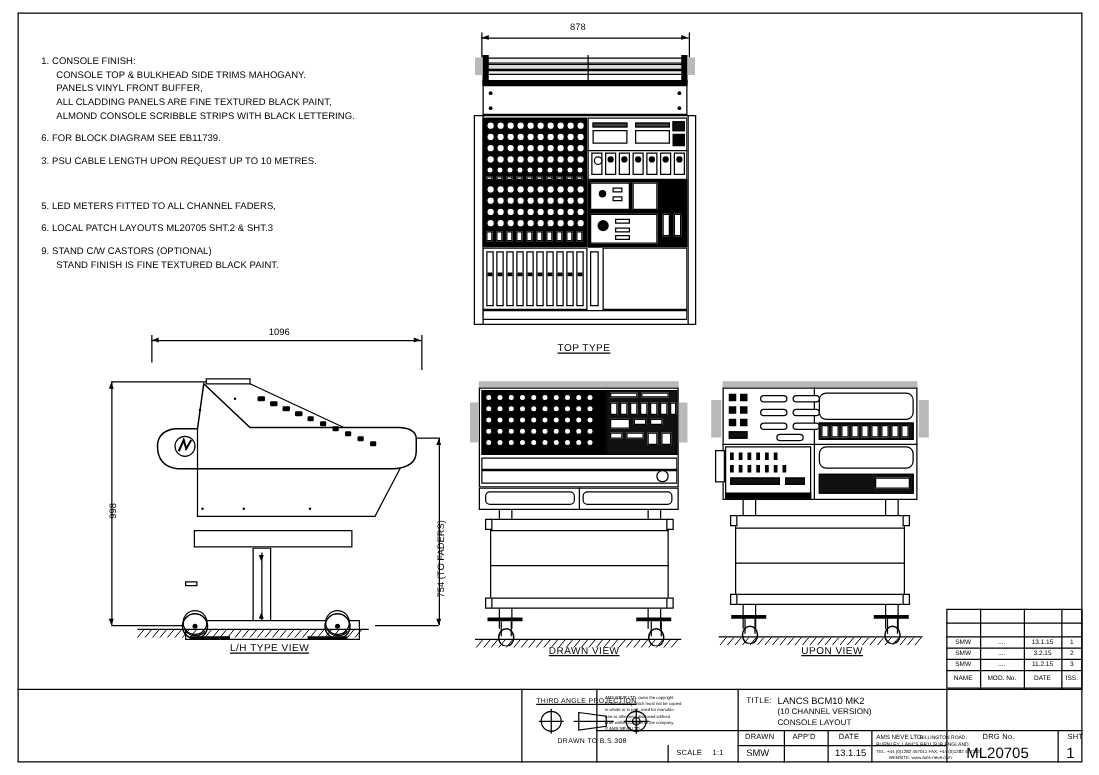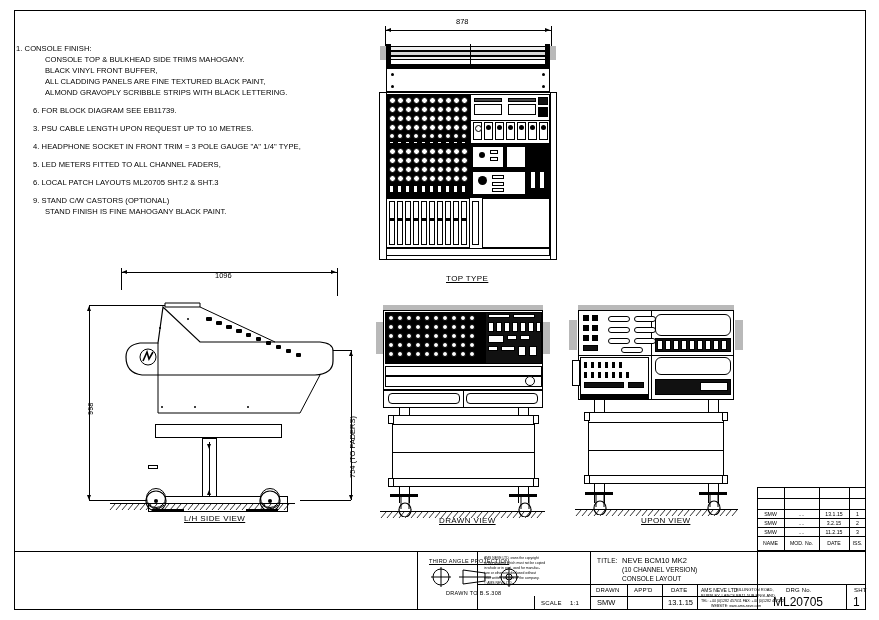--- a/index.html
+++ b/index.html
@@ -54,32 +54,31 @@
   .knob{position:absolute;border-radius:50%;background:#000;}
   .wknob{position:absolute;border-radius:50%;border:.7px solid #000;background:#fff;}
   .caster{position:absolute;border-radius:50%;box-sizing:border-box;border:1.2px solid #000;background:#fff;}
 </style>
 </head>
 <body>
 
 <div id="sheet">
   <div class="brd"></div>
 
-  <div class="note" style="left:16px;top:44px;">1. CONSOLE FINISH:</div>
+  <div class="note" style="left:33px;top:44px;">1. CONSOLE FINISH:</div>
   <div class="note" style="left:45px;top:55px;">CONSOLE TOP &amp; BULKHEAD SIDE TRIMS MAHOGANY.</div>
-  <div class="note" style="left:45px;top:66px;">BLACK VINYL FRONT BUFFER,</div>
+  <div class="note" style="left:45px;top:66px;">PANELS VINYL FRONT BUFFER,</div>
   <div class="note" style="left:45px;top:77px;">ALL CLADDING PANELS ARE FINE TEXTURED BLACK PAINT,</div>
-  <div class="note" style="left:45px;top:88px;">ALMOND GRAVOPLY SCRIBBLE STRIPS WITH BLACK LETTERING.</div>
+  <div class="note" style="left:45px;top:88px;">ALMOND CONSOLE SCRIBBLE STRIPS WITH BLACK LETTERING.</div>
   <div class="note" style="left:33px;top:106px;">6. FOR BLOCK DIAGRAM SEE EB11739.</div>
   <div class="note" style="left:33px;top:124px;">3. PSU CABLE LENGTH UPON REQUEST UP TO 10 METRES.</div>
-  <div class="note" style="left:33px;top:142px;">4. HEADPHONE SOCKET IN FRONT TRIM = 3 POLE GAUGE "A" 1/4" TYPE,</div>
   <div class="note" style="left:33px;top:160px;">5. LED METERS FITTED TO ALL CHANNEL FADERS,</div>
   <div class="note" style="left:33px;top:178px;">6. LOCAL PATCH LAYOUTS ML20705 SHT.2 &amp; SHT.3</div>
   <div class="note" style="left:33px;top:196px;">9. STAND C/W CASTORS (OPTIONAL)</div>
-  <div class="note" style="left:45px;top:207px;">STAND FINISH IS FINE MAHOGANY BLACK PAINT.</div>
+  <div class="note" style="left:45px;top:207px;">STAND FINISH IS FINE TEXTURED BLACK PAINT.</div>
 
   <div>
 
     <div class="ext" style="left:385px;top:26px;width:1px;height:20px;"></div>
     <div class="ext" style="left:551px;top:26px;width:1px;height:20px;"></div>
     <div class="dimline" style="left:385px;top:30px;width:166px;"></div>
     <div class="arrow arL" style="left:386px;top:27.5px;"></div>
     <div class="arrow arR" style="left:545px;top:27.5px;"></div>
     <div class="dim" style="left:456px;top:17px;">878</div>
 
@@ -285,21 +284,21 @@
     <div class="viewlbl" style="left:446px;top:274px;">TOP TYPE</div>
   </div>
 
   <div>
 
     <div class="ext" style="left:121px;top:268px;width:1px;height:22px;"></div>
     <div class="ext" style="left:337px;top:268px;width:1px;height:28px;"></div>
     <div class="dimline" style="left:121px;top:272px;width:216px;"></div>
     <div class="arrow arL" style="left:122px;top:269.5px;"></div>
     <div class="arrow arR" style="left:331px;top:269.5px;"></div>
-    <div class="dim" style="left:215px;top:271px;">1096</div>
+    <div class="dim" style="left:215px;top:261px;">1096</div>
 
     <div class="dimlinev" style="left:89px;top:305px;height:195px;"></div>
     <div class="arrow arU" style="left:86.5px;top:306px;"></div>
     <div class="arrow arD" style="left:86.5px;top:495px;"></div>
     <div class="ln hline" style="left:89px;top:305px;width:90px;"></div>
     <div class="ln hline" style="left:89px;top:500px;width:70px;"></div>
     <div class="dimv" style="left:86px;top:415px;">998</div>
 
     <div class="dimlinev" style="left:351px;top:350px;height:150px;"></div>
     <div class="arrow arU" style="left:348.5px;top:351px;"></div>
@@ -381,21 +380,21 @@
         <line x1="134" y1="7" x2="139" y2="1"></line>
           <line x1="140" y1="7" x2="145" y2="1"></line>
         <line x1="146" y1="7" x2="151" y2="1"></line>
           <line x1="152" y1="7" x2="157" y2="1"></line>
         <line x1="158" y1="7" x2="163" y2="1"></line>
           <line x1="164" y1="7" x2="169" y2="1"></line>
         <line x1="170" y1="7" x2="175" y2="1"></line>
           <line x1="176" y1="7" x2="181" y2="1"></line>
       </g>
     </svg>
-    <div class="viewlbl" style="left:184px;top:514px;">L/H SIDE VIEW</div>
+    <div class="viewlbl" style="left:184px;top:514px;">L/H TYPE VIEW</div>
   </div>
 
   <div>
     <div class="grey" style="left:383px;top:305px;width:160px;height:5px;"></div>
     <div class="bx" style="left:383px;top:310px;width:160px;height:80px;"></div>
     <div class="fill" style="left:385px;top:312px;width:100px;height:52px;"></div>
     <div>
       <div class="wknob" style="left:388px;top:315px;width:4px;height:4px;"></div>
       <div class="wknob" style="left:397px;top:315px;width:4px;height:4px;"></div>
       <div class="wknob" style="left:406px;top:315px;width:4px;height:4px;"></div>
@@ -718,21 +717,21 @@
     <div class="tiny" style="left:470px;top:10px;">to this drawing which must not be copied</div>
     <div class="tiny" style="left:470px;top:15px;">in whole or in part, used for manufac-</div>
     <div class="tiny" style="left:470px;top:20px;">ture or otherwise disclosed without</div>
     <div class="tiny" style="left:470px;top:25px;">prior written consent of the company.</div>
     <div class="tiny" style="left:470px;top:30px;">© AMS NEVE LTD.</div>
 
     <div class="tblbl" style="left:527px;top:49px;font-size:6px;">SCALE</div>
     <div class="tblbl" style="left:556px;top:49px;font-size:6px;">1:1</div>
 
     <div class="tblbl" style="left:583px;top:6px;font-size:6.5px;">TITLE:</div>
-    <div class="tbval" style="left:608px;top:5px;font-size:7.5px;">NEVE BCM10 MK2</div>
+    <div class="tbval" style="left:608px;top:5px;font-size:7.5px;">LANCS BCM10 MK2</div>
     <div class="tbval" style="left:608px;top:15px;font-size:6.5px;">(10 CHANNEL VERSION)</div>
     <div class="tbval" style="left:608px;top:24px;font-size:6.5px;">CONSOLE LAYOUT</div>
 
     <div class="tblbl" style="left:582px;top:36px;">DRAWN</div>
     <div class="tblbl" style="left:620px;top:36px;">APP'D</div>
     <div class="tblbl" style="left:657px;top:36px;">DATE</div>
     <div class="tbval" style="left:583px;top:47px;font-size:7.5px;">SMW</div>
     <div class="tbval" style="left:620px;top:47px;font-size:7.5px;"></div>
     <div class="tbval" style="left:654px;top:47px;font-size:7.5px;">13.1.15</div>
 

